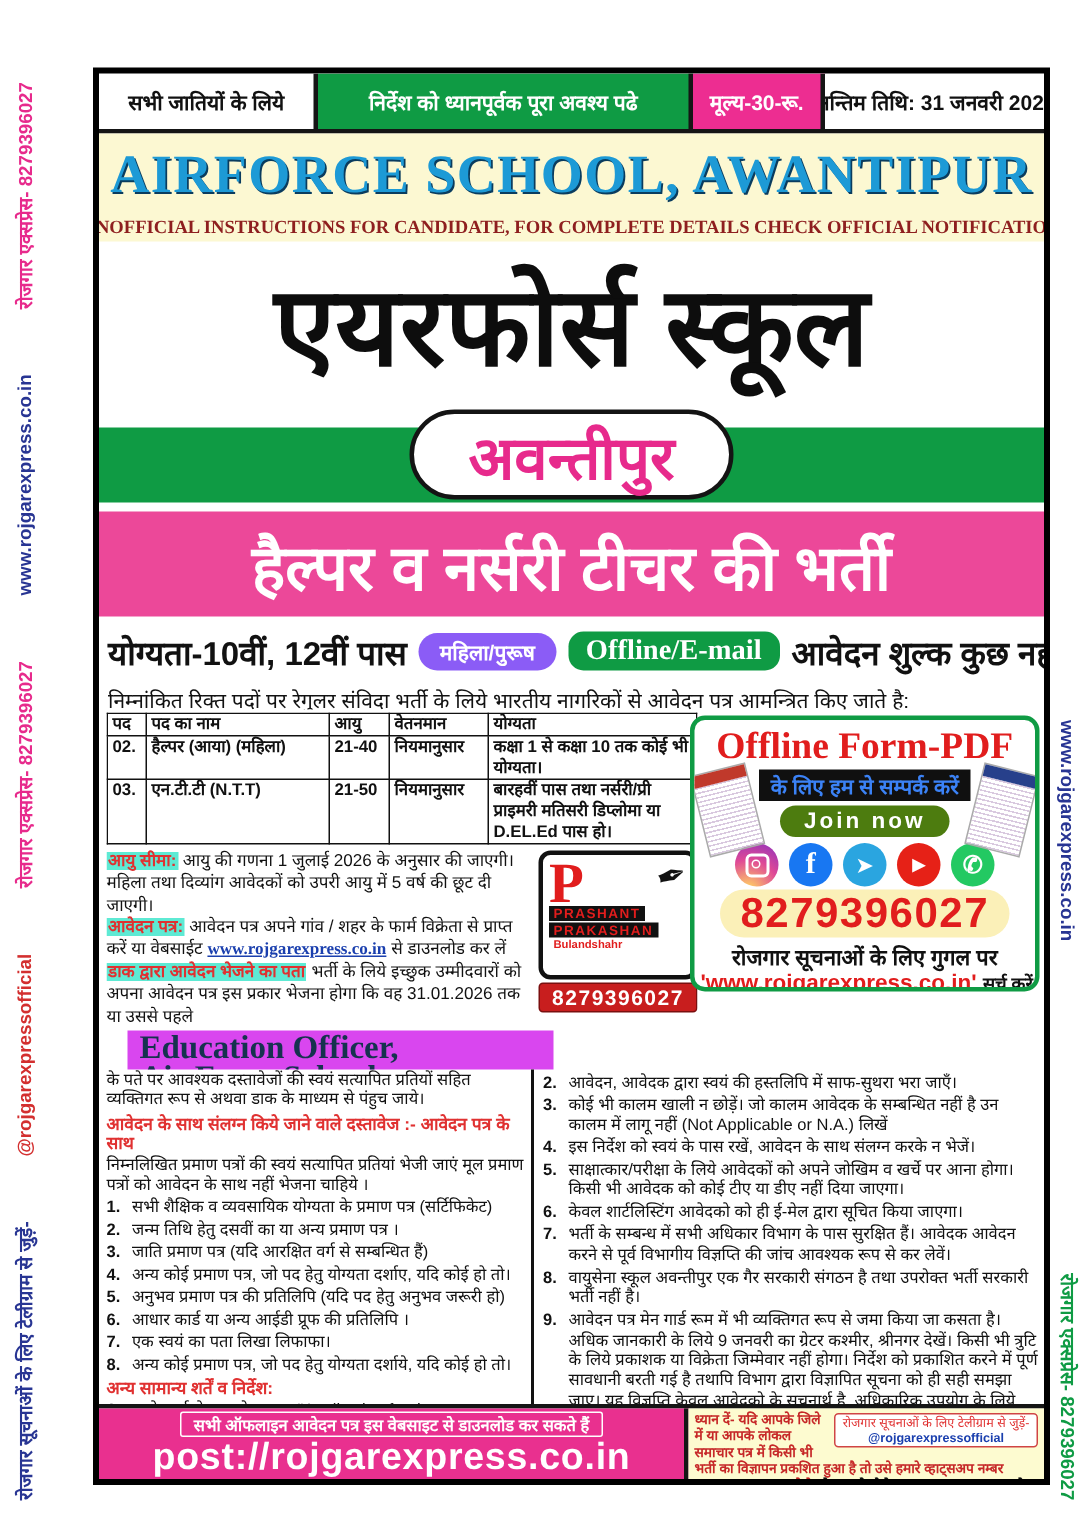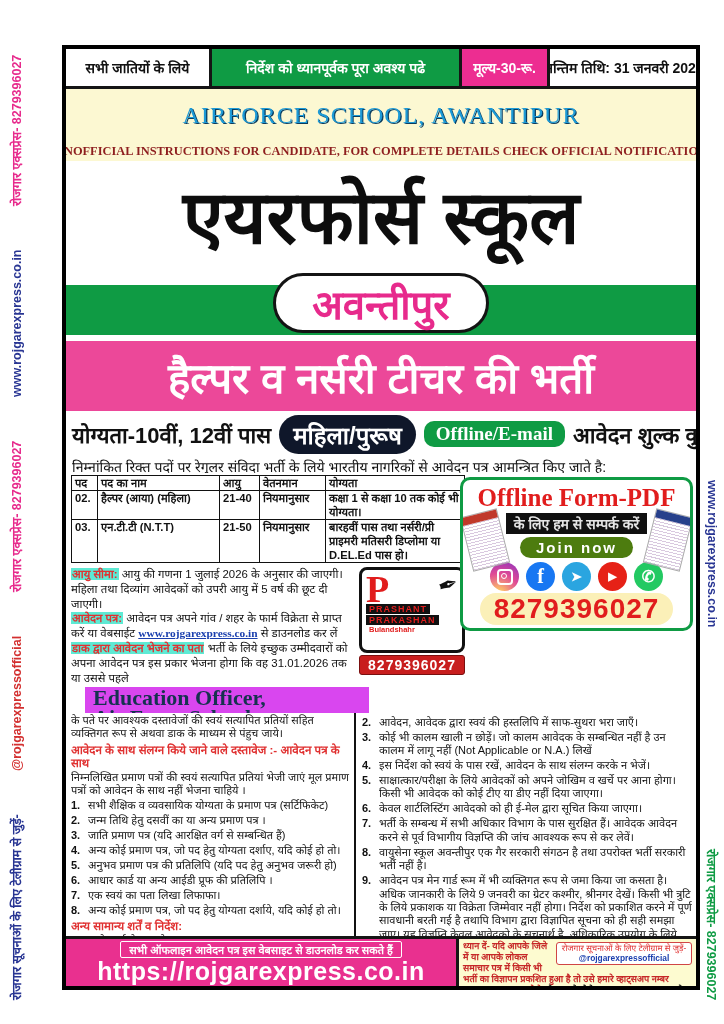--- a/index.html
+++ b/index.html
@@ -17,41 +17,41 @@
   
   .strip{display:flex;height:37px;border-bottom:3px solid #151515;flex:none}
   .strip>div{display:flex;align-items:center;justify-content:center;font-weight:bold;font-size:14px;box-sizing:border-box;white-space:nowrap;overflow:hidden}
   .s1{width:146px;border-right:3px solid #151515;color:#111}
   .s2{width:250px;background:#0f9b44;color:#fff;border-right:3px solid #151515}
   .s3{width:88px;background:#ed2d91;color:#fff;border-right:3px solid #151515}
   .s4{flex:1;color:#111}
 
   
   .band-en{height:53px;background:#fcf8d2;display:flex;align-items:center;justify-content:center;flex:none}
-  .band-en .t{font-family:"Liberation Serif",serif;font-weight:normal;font-size:24px;color:#1d9ad6;letter-spacing:1px;text-shadow:1.2px 1.2px 0 #0a3c5e;white-space:nowrap}
+  .band-en .t{font-family:"Liberation Serif",serif;font-weight:bold;font-size:36px;color:#1d9ad6;letter-spacing:1px;text-shadow:1.2px 1.2px 0 #0a3c5e;white-space:nowrap}
   .band-unoff{height:19px;background:#fcf8d2;display:flex;align-items:center;justify-content:center;flex:none}
   .band-unoff .t{font-family:"Liberation Serif",serif;font-weight:bold;font-size:12.4px;color:#8e1f1f;white-space:nowrap}
 
   
   .hindi-title{height:114px;display:flex;align-items:center;justify-content:center;flex:none;overflow:hidden}
   .hindi-title .t{font-size:74px;font-weight:900;color:#0d0d0d;line-height:1.1;white-space:nowrap}
 
   
   .place-band{height:50px;background:#0f9b44;flex:none;display:flex;align-items:center;justify-content:center;position:relative;margin-top:10px}
   .place-pill{position:absolute;top:-12px;background:#fff;border:3px solid #141414;border-radius:36px;padding:0 36px;height:60px;display:flex;align-items:center;justify-content:center;box-sizing:border-box}
   .place-pill .t{color:#e72a8c;font-size:40px;font-weight:900;white-space:nowrap}
 
   
   .navy{height:70px;background:#ec4899;display:flex;align-items:center;justify-content:center;flex:none;margin-top:6px}
   .navy .t{color:#fff;font-size:42px;font-weight:900;white-space:nowrap}
 
   
   .qual{height:46px;display:flex;align-items:center;gap:8px;padding:0 6px;flex:none;white-space:nowrap;overflow:hidden}
   .q-elig{font-size:22px;font-weight:900}
-  .q-gender{background:#0f172a;color:#fff;font-weight:bold;font-size:24px;border-radius:20px;padding:3px 14px}
+  .q-gender{background:#8b5cf6;color:#fff;font-weight:bold;font-size:14px;border-radius:20px;padding:3px 14px}
   .q-mode{background:#0f9b44;color:#fff;font-weight:bold;font-size:19px;border-radius:10px;padding:2px 12px;font-family:"Liberation Serif",serif}
   .q-fee{font-size:22px;font-weight:900}
 
   .intro{height:16px;font-size:14px;padding:0 6px;flex:none;white-space:nowrap;overflow:hidden}
 
   
   .mid{flex:none;display:flex;padding:2px 3px 0 5px;height:240px;box-sizing:border-box}
   .mid-left{width:394px;flex:none;overflow:hidden}
   .mid-right{flex:1;margin-left:4px;position:relative}
 
@@ -68,23 +68,23 @@
   .pub-logo{float:right;width:106px;margin:4px 0 2px 6px}
   .pub-card{background:#fff;border:3px solid #111;border-radius:8px;height:86px;box-sizing:border-box;padding:3px 4px;overflow:hidden}
   .pub-top{display:flex;justify-content:space-between;align-items:flex-start;height:30px}
   .pub-p{font-family:"Liberation Serif",serif;font-weight:bold;font-size:38px;color:#e11d1d;line-height:32px}
   .pub-pen{font-size:24px;transform:rotate(-18deg);color:#111;line-height:24px}
   .pub-strip{background:#111;color:#e11d1d;font-size:9px;font-weight:bold;padding:0 3px;width:fit-content;margin-top:1px;letter-spacing:1px}
   .pub-city{font-size:7.5px;color:#e11d1d;font-weight:bold;margin-left:3px}
   .pub-ribbon{margin-top:2px;background:#c81e1e;color:#fff;font-weight:bold;font-size:14px;text-align:center;border-radius:3px;border:1.5px solid #7a0f0f;padding:1px 0;letter-spacing:1px}
 
   
-  .gbox{position:absolute;top:2px;right:0;width:233px;height:154px;border:3.5px solid #0f9b44;border-radius:10px;background:#fff;padding:4px 4px;box-sizing:border-box;text-align:center;overflow:hidden}
+  .gbox{position:absolute;top:2px;right:0;width:233px;height:184px;border:3.5px solid #0f9b44;border-radius:10px;background:#fff;padding:4px 4px;box-sizing:border-box;text-align:center;overflow:hidden}
   .gb-title{font-family:"Liberation Serif",serif;font-weight:bold;font-size:25px;color:#e11d1d;line-height:27px}
-  .gb-sub{background:#101010;color:#e5e5e5;font-weight:bold;font-size:14px;width:fit-content;margin:2px auto 0;padding:1px 8px}
+  .gb-sub{background:#101010;color:#3b82f6;font-weight:bold;font-size:14px;width:fit-content;margin:2px auto 0;padding:1px 8px}
   .gb-join{background:#4d7c0f;color:#fff;font-weight:bold;font-size:15px;letter-spacing:2px;width:fit-content;margin:3px auto 0;padding:2px 16px;border-radius:16px;cursor:pointer}
   .gb-icons{display:flex;justify-content:center;gap:7px;margin:4px 0 2px}
   .ic{width:29px;height:29px;border-radius:50%;color:#fff;display:flex;align-items:center;justify-content:center;font-weight:bold;cursor:pointer}
   .ic-ig{background:radial-gradient(circle at 30% 110%,#fdc468 10%,#df4996 55%,#9b36b7 90%)}
   .ig-g{width:12px;height:12px;border:2px solid #fff;border-radius:4px;position:relative}
   .ig-g::after{content:"";position:absolute;top:2px;left:2px;width:4px;height:4px;border:1.5px solid #fff;border-radius:50%}
   .ic-fb{background:#1877f2;font-family:"Liberation Serif",serif;font-size:20px}
   .ic-tg{background:#2aa5e0;font-size:13px}
   .ic-yt{background:#e62117;font-size:11px}
   .ic-wa{background:#23c962;font-size:16px}
@@ -356,21 +356,21 @@
       <div class="item">
           <span class="n">9.</span>
           <span class="t">आवेदन पत्र मेन गार्ड रूम में भी व्यक्तिगत रूप से जमा किया जा कसता है। अधिक जानकारी के लिये 9 जनवरी का ग्रेटर कश्मीर, श्रीनगर देखें। किसी भी त्रुटि के लिये प्रकाशक या विक्रेता जिम्मेवार नहीं होगा। निर्देश को प्रकाशित करने में पूर्ण सावधानी बरती गई है तथापि विभाग द्वारा विज्ञापित सूचना को ही सही समझा जाए। यह विज्ञप्ति केवल आवेदको के सूचनार्थ है, अधिकारिक उपयोग के लिये नहीं।</span>
         </div>
     </div>
   </div>
 
   <div class="pfoot">
     <div class="f-left">
       <div class="f-line">सभी ऑफलाइन आवेदन पत्र इस वेबसाइट से डाउनलोड कर सकते हैं</div>
-      <div class="f-url">https://rojgarexpress.co.in</div>
+      <div class="f-url">post://rojgarexpress.co.in</div>
     </div>
     <div class="f-right">
       <div class="f-tg">
         <div class="l1"><span>रोजगार सूचनाओं के लिए टेलीग्राम से</span> <span>जुड़ें-</span></div>
         <div class="l2">@rojgarexpressofficial</div>
       </div>
       <span class="n-lead">ध्यान दें-</span>
       <span class="n-b1">यदि आपके जिले में या आपके लोकल समाचार पत्र में किसी भी भर्ती का विज्ञापन प्रकशित हुआ है तो उसे हमारे व्हाट्सअप नम्बर</span>
       <span class="n-ph">8279396027</span>
       <span class="n-b2">पर भेजे।</span>

